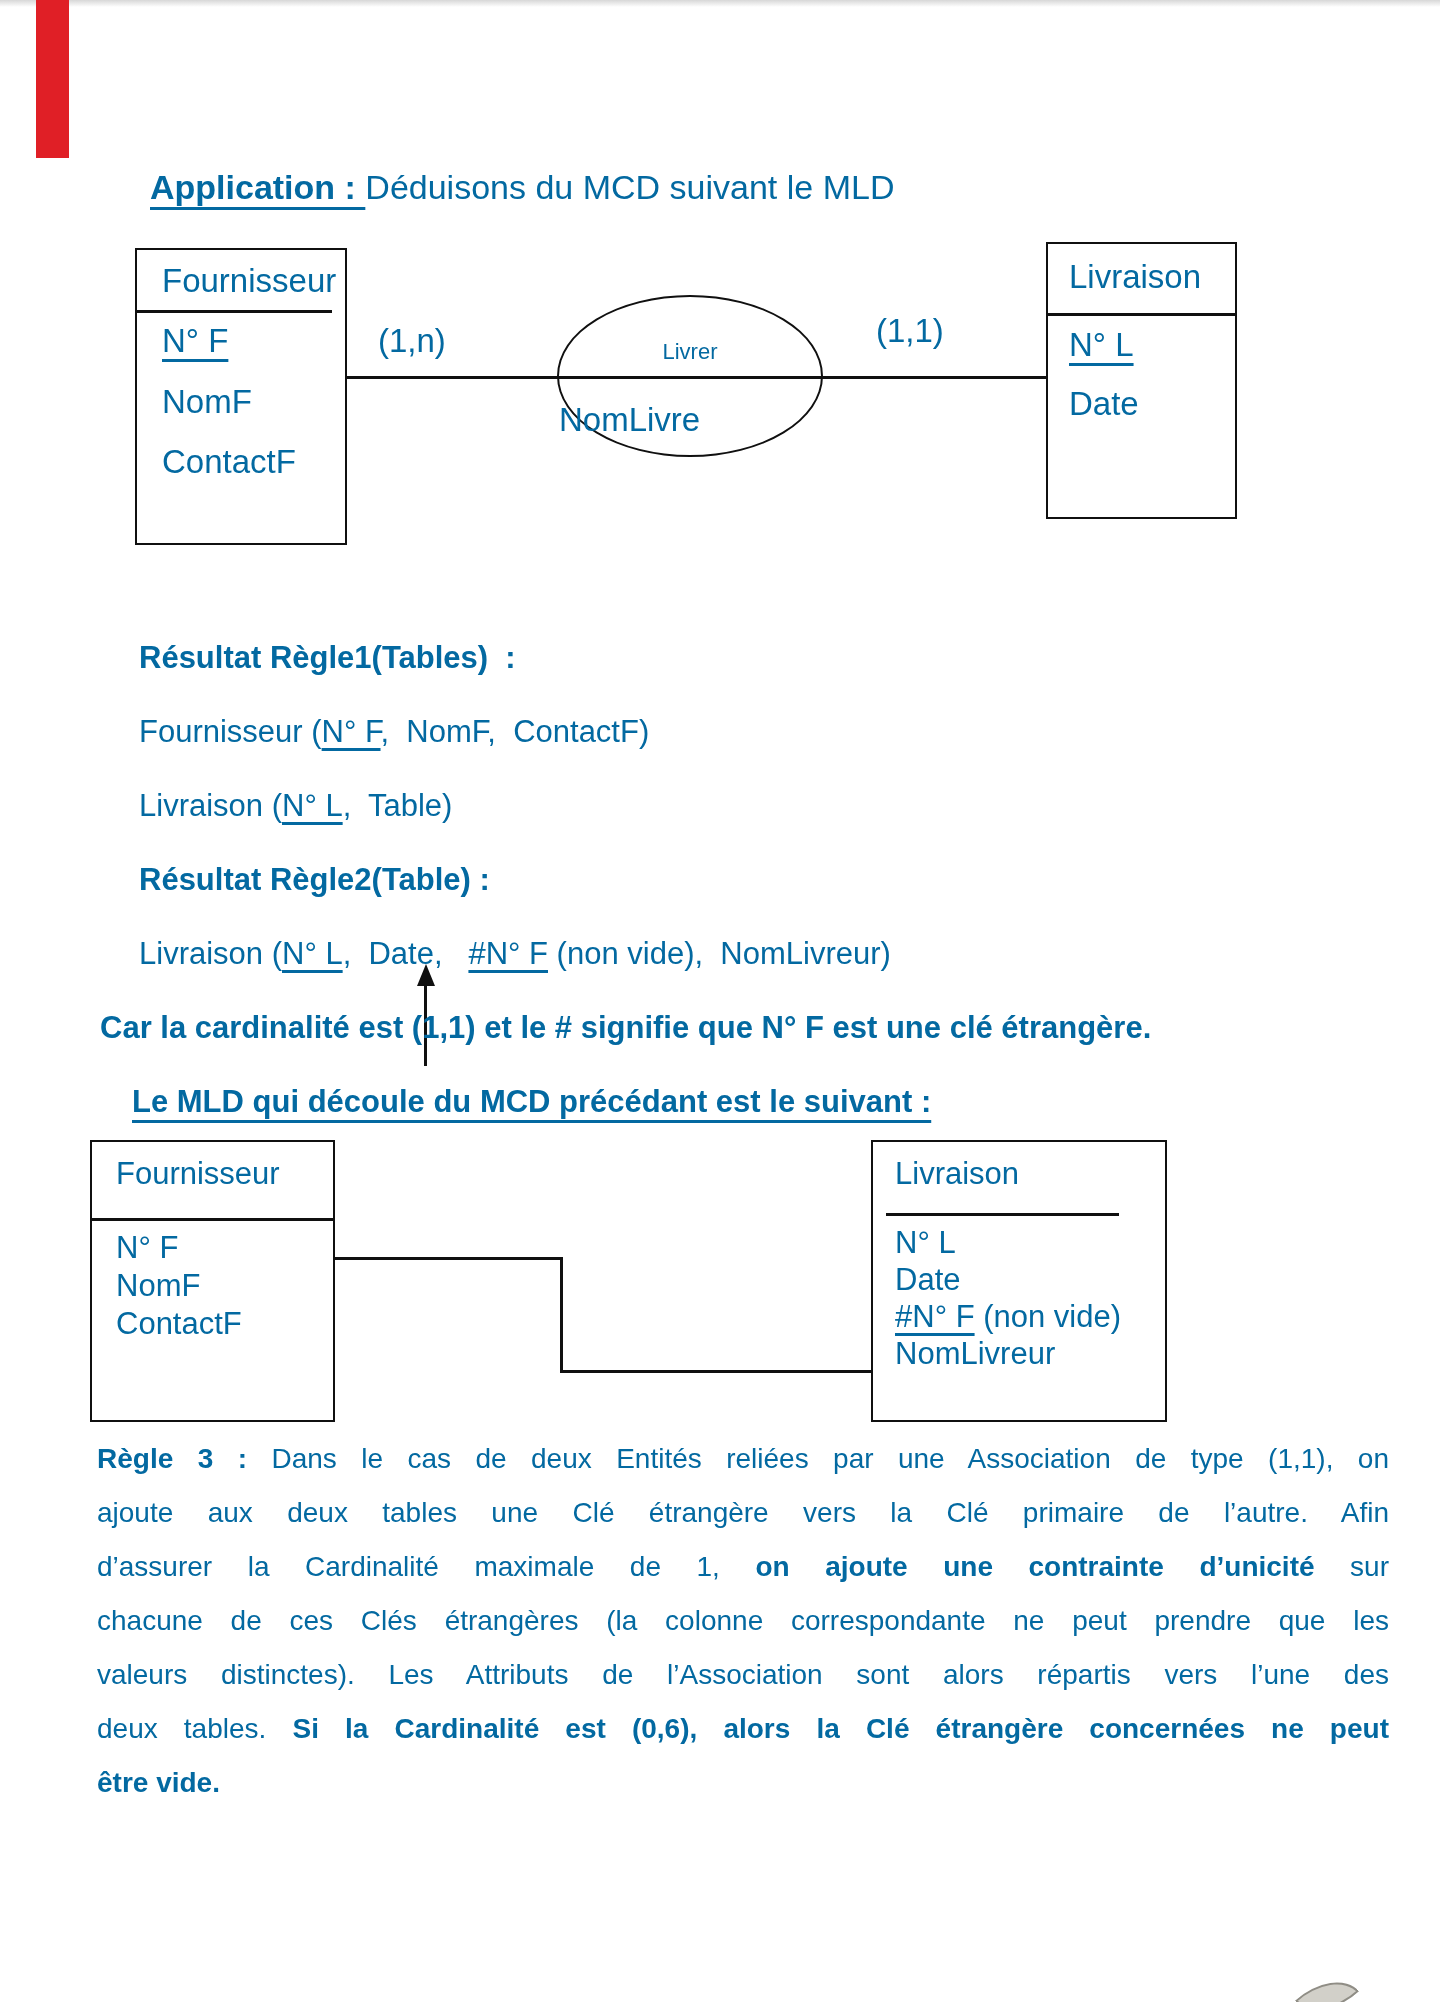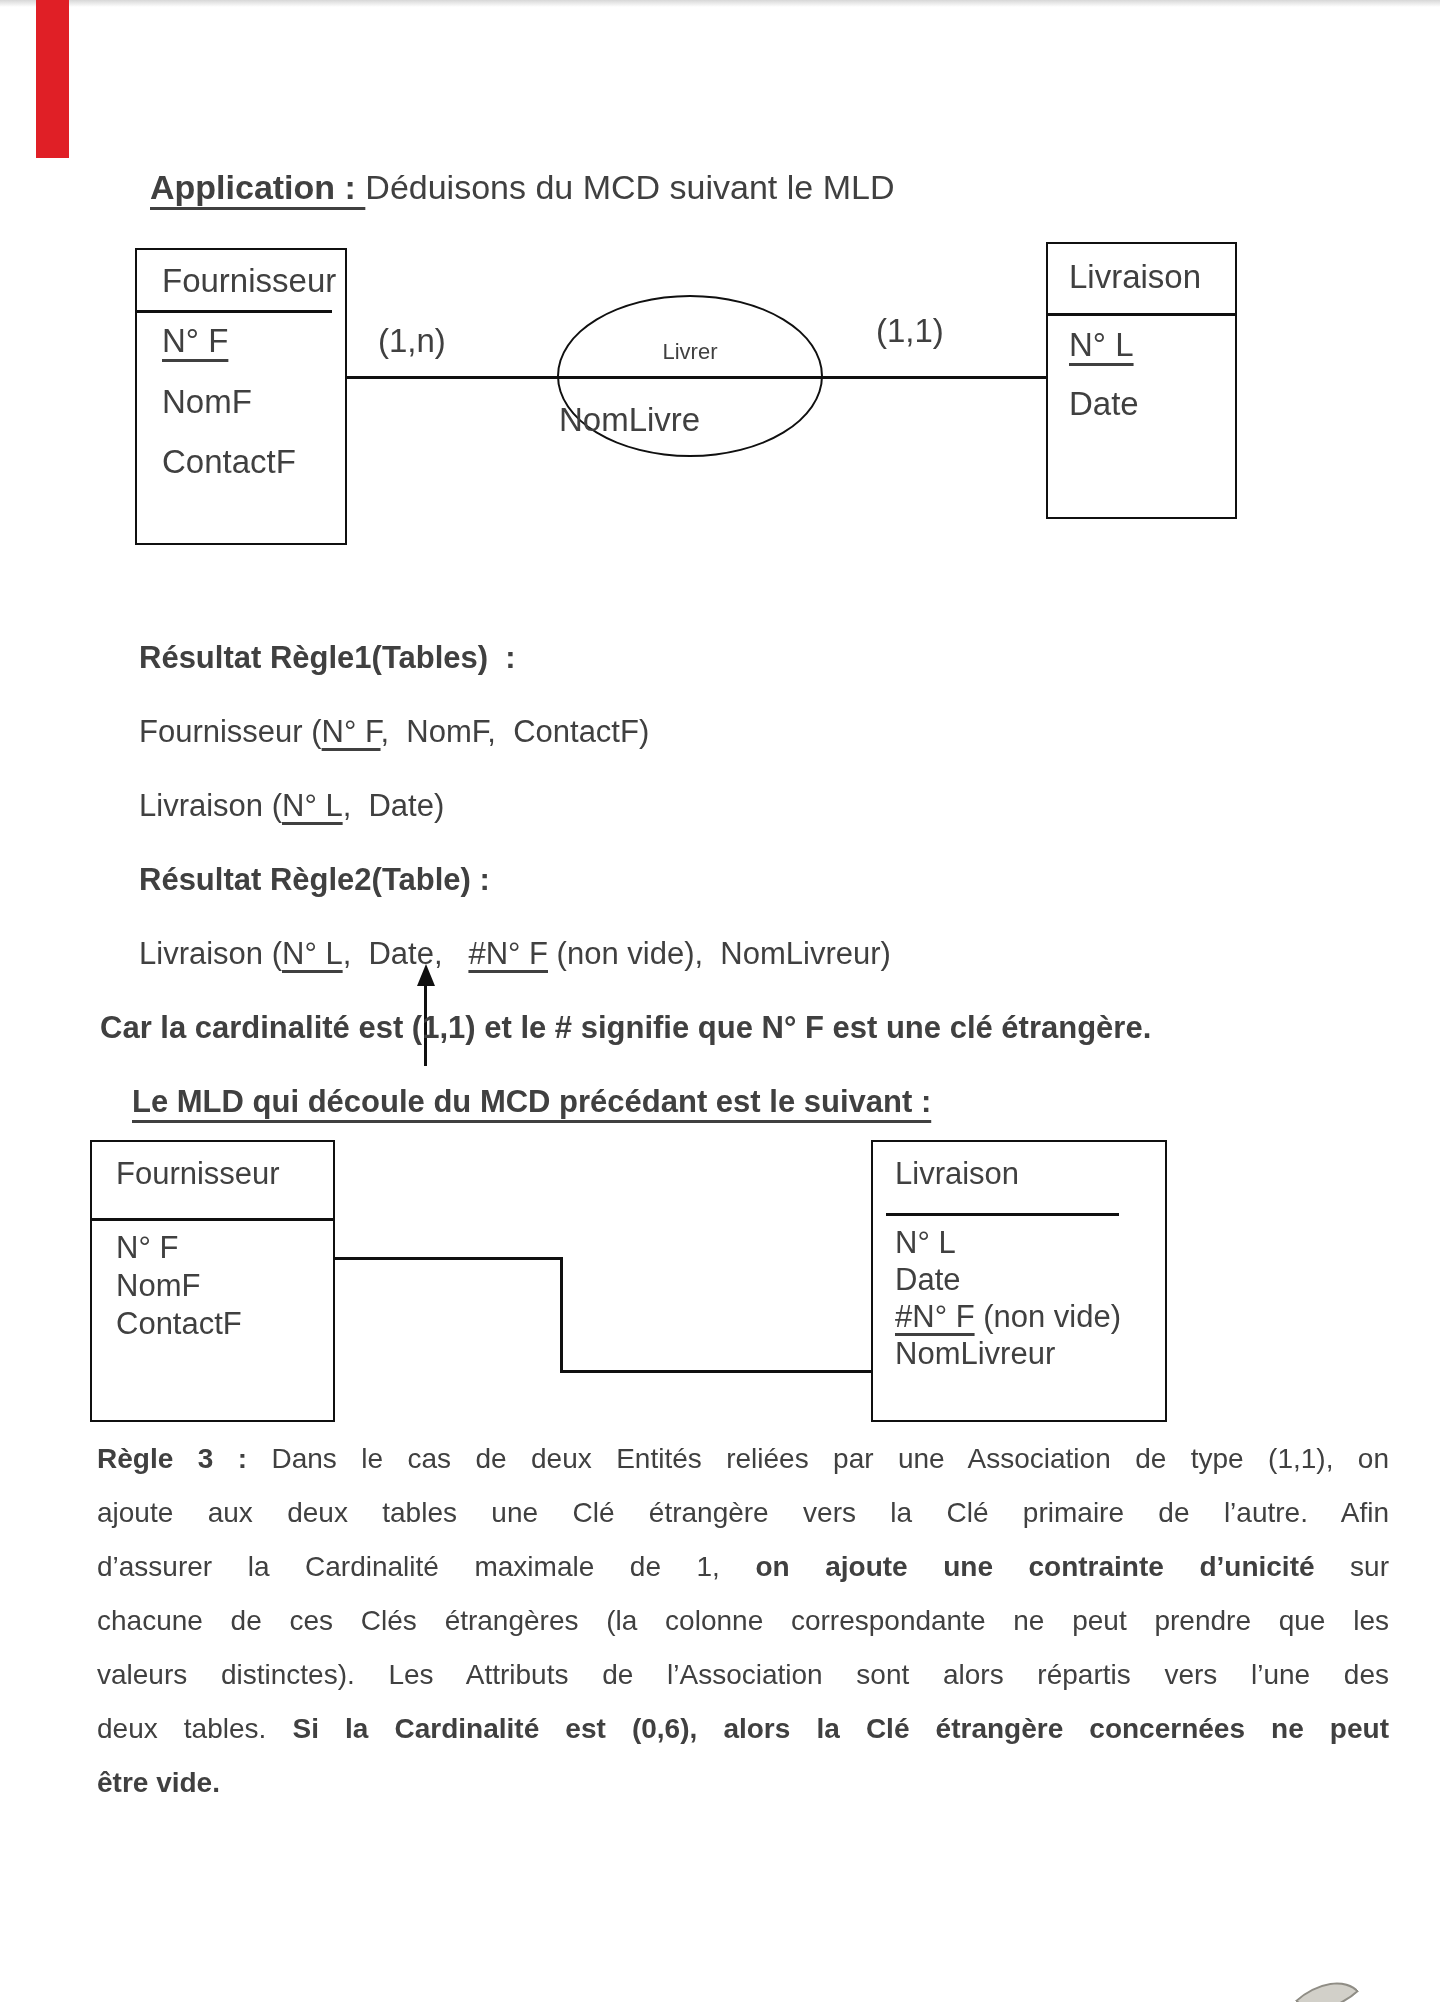--- a/index.html
+++ b/index.html
@@ -1,17 +1,17 @@
 <!DOCTYPE html>
 <html><head>
 <meta charset="utf-8">
 <style>
   html,body{margin:0;padding:0;background:#fff;}
   .page{position:relative;width:1440px;height:2002px;background:#ffffff;overflow:hidden;
-        font-family:"Liberation Sans",sans-serif;color:#404040;}
+        font-family:"Liberation Sans",sans-serif;color:#0369a1;}
   .abs{position:absolute;}
   .top-shade{position:absolute;left:0;top:0;width:1440px;height:7px;
              background:linear-gradient(#d7d7d7,#ffffff);}
   .red-bar{position:absolute;left:36px;top:0;width:33px;height:158px;}
   .b{font-weight:bold;}
   .u{text-decoration:underline;text-decoration-thickness:2.5px;text-underline-offset:6px;}
   .title{font-size:34px;white-space:pre;}
   .ul-title{text-decoration:underline;text-decoration-thickness:3px;text-underline-offset:8px;}
   .box{border:2.5px solid #101010;box-sizing:border-box;background:transparent;}
   .hline{background:#101010;height:3px;}
@@ -64,21 +64,21 @@
 
   <div class="box abs" style="left:1046px;top:242px;width:191px;height:277px">
     <div class="btitle" style="left:21px;top:14px">Livraison</div>
     <div class="hline" style="position:absolute;left:0;top:69px;width:100%"></div>
     <div class="btext" style="left:21px;top:82px"><span class="u">N° L</span></div>
     <div class="btext" style="left:21px;top:141px"><span>Date</span></div>
   </div>
 
   <div class="rtext b" style="left:139px;top:640px">Résultat Règle1(Tables)  :</div>
   <div class="rtext" style="left:139px;top:714px"><span>Fournisseur (</span><span class="u">N° F</span><span>,  NomF,  ContactF)</span></div>
-  <div class="rtext" style="left:139px;top:788px"><span>Livraison (</span><span class="u">N° L</span><span>,  Date)</span></div>
+  <div class="rtext" style="left:139px;top:788px"><span>Livraison (</span><span class="u">N° L</span><span>,  Table)</span></div>
   <div class="rtext b" style="left:139px;top:862px">Résultat Règle2(Table) :</div>
   <div class="rtext" style="left:139px;top:936px"><span>Livraison (</span><span class="u">N° L</span><span>,  Date,   </span><span class="u">#N° F</span><span> (non vide),  NomLivreur)</span></div>
 
   <div class="arrow-head" style="left:417px;top:964px"></div>
   <div class="vline abs" style="left:424px;top:982px;height:84px"></div>
 
   <div class="rtext b" style="left:100px;top:1010px">Car la cardinalité est (1,1) et le # signifie que N° F est une clé étrangère.</div>
   <div class="rtext b ul-title" style="left:132px;top:1084px">Le MLD qui découle du MCD précédant est le suivant :</div>
 
   <div class="hline abs" style="left:335px;top:1257px;width:228px"></div>

